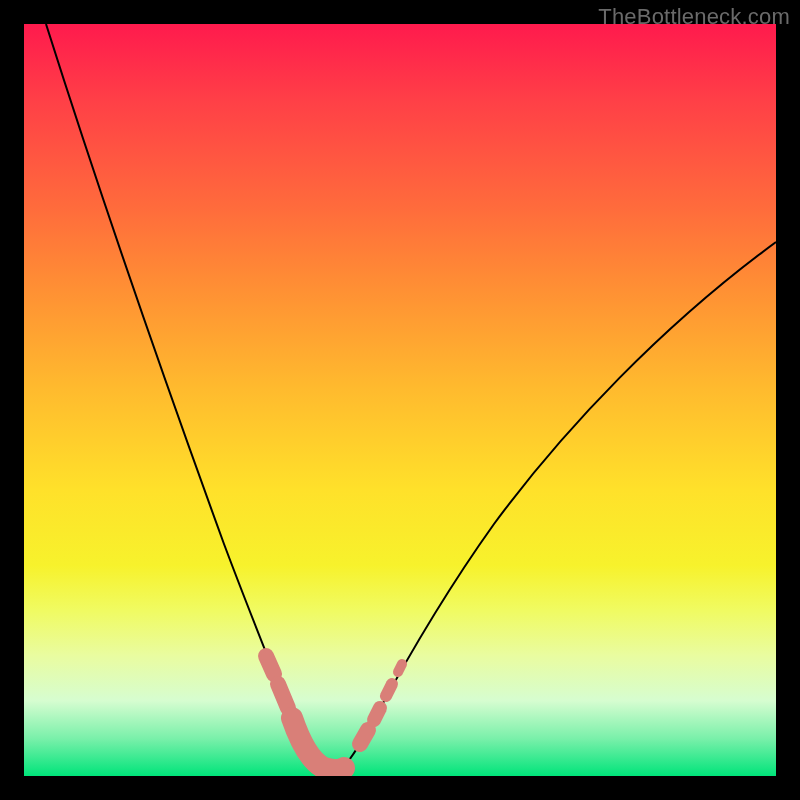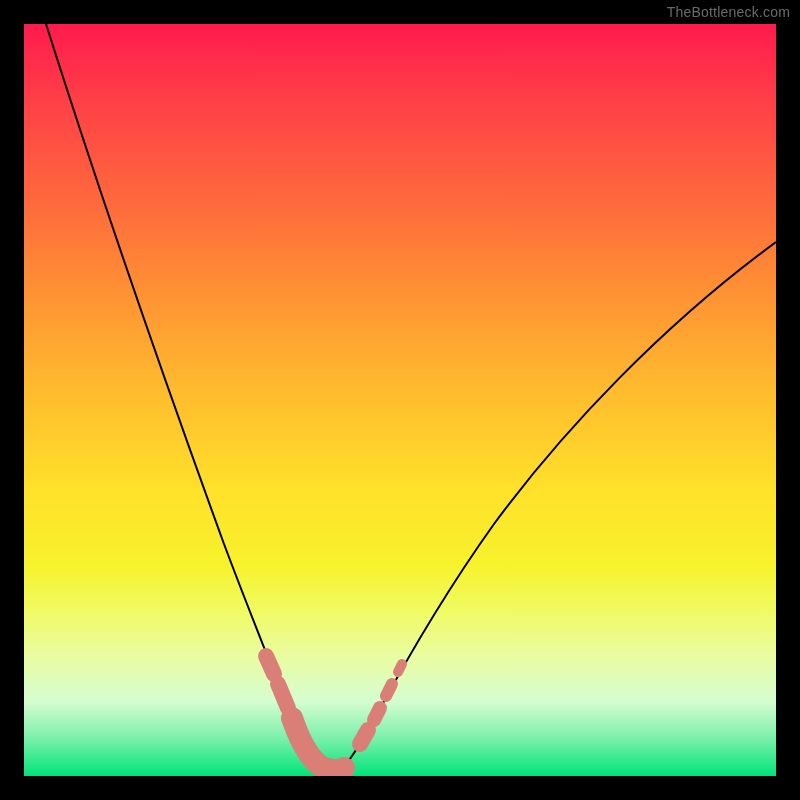--- a/index.html
+++ b/index.html
@@ -30,21 +30,21 @@
       #d6fdd0 90%,
       #7af0aa 95%,
       #00e47a 100%
     );
   }
   .watermark {
     position: absolute;
     top: 4px;
     right: 10px;
     color: #6a6a6a;
-    font-size: 14px;
+    font-size: 22px;
     font-weight: 500;
     letter-spacing: 0.2px;
     z-index: 10;
   }
   svg.plot {
     position: absolute;
     left: 0;
     top: 0;
     width: 752px;
     height: 752px;

